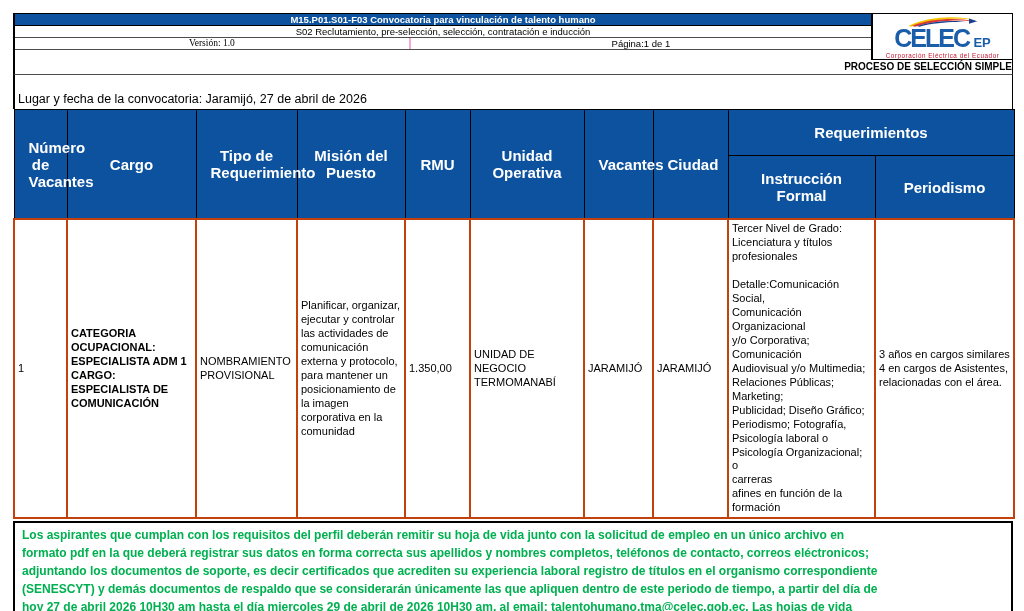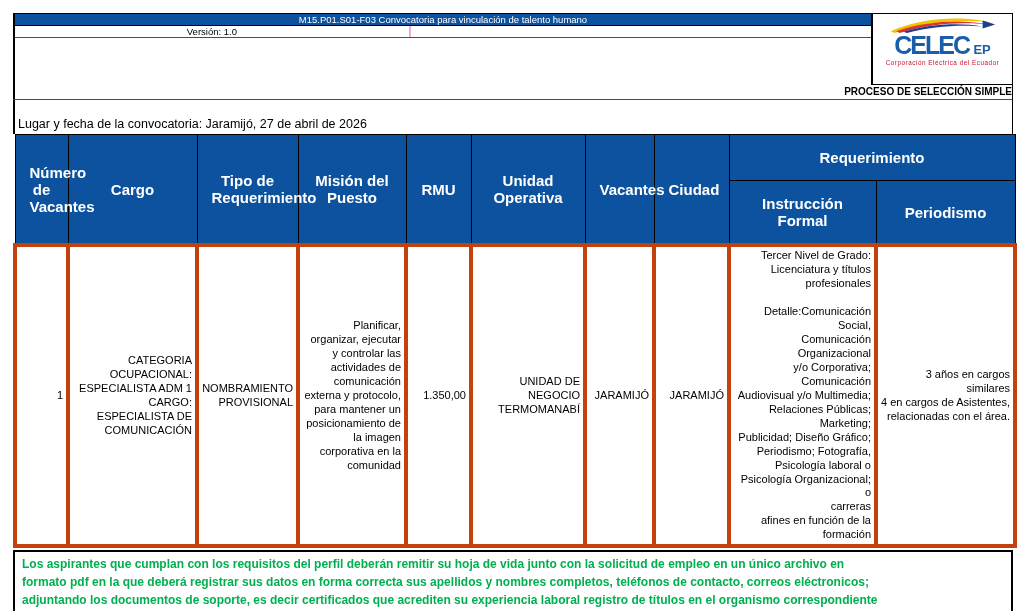--- a/index.html
+++ b/index.html
@@ -4,62 +4,64 @@
 <style>
   html,body{margin:0;padding:0;background:#fff;}
   body{width:1024px;height:611px;font-family:"Liberation Sans",sans-serif;color:#000;overflow:hidden;}
   .page{position:relative;width:1024px;height:611px;background:#ffffff;}
   .content{position:absolute;left:13px;top:13px;width:1000px;}
 
   
   .top-section{display:flex;align-items:stretch;}
   .header-block{flex:1;border-left:2px solid #000;border-top:1px solid #000;border-right:1px solid #000;}
   .hrow{height:11px;line-height:11px;text-align:center;font-size:9.5px;border-bottom:1px solid #4d4d4d;overflow:hidden;white-space:nowrap;}
-  .hrow.title{background:#0d529e;color:#fff;font-weight:normal;border-bottom:1px solid #000;}
+  .hrow.title{background:#0d529e;color:#fff;font-weight:bold;border-bottom:1px solid #000;}
   .hrow.split{display:flex;}
-  .hrow.split .vcell{width:46%;border-right:2px solid #f9a8d4;}
+  .hrow.split .vcell{width:46%;border-right:2px solid #f9a8d4;font-family:Liberation Serif, serif;}
   .hrow.split .pcell{flex:1;}
-  .logo-box{width:141px;border:1px solid #000;height:72px;box-sizing:border-box;padding:1px 3px 0 3px;display:flex;flex-direction:column;align-items:center;justify-content:flex-start;background:#fff;}
+  .logo-box{width:141px;border:1px solid #000;height:47px;box-sizing:border-box;padding:1px 3px 0 3px;display:flex;flex-direction:column;align-items:center;justify-content:flex-start;background:#fff;}
   .logo-swoosh{width:108px;height:20px;display:block;}
   .logo-text{line-height:20px;white-space:nowrap;}
   .logo-brand{font-size:25px;font-weight:bold;color:#1a5da8;letter-spacing:-2px;}
   .logo-suffix{font-size:13px;font-weight:bold;color:#1a5da8;letter-spacing:0;}
   .logo-tagline{font-size:6.3px;color:#c8102e;letter-spacing:0.55px;white-space:nowrap;margin-top:-1px;}
 
   
   .proceso-row{border-left:2px solid #000;border-right:1px solid #000;border-bottom:1px solid #4d4d4d;height:14px;line-height:14px;text-align:right;font-size:10px;font-weight:bold;}
 
   
   .date-region{border-left:2px solid #000;border-right:1px solid #000;height:34px;display:flex;align-items:flex-end;padding:0 0 3px 3px;box-sizing:border-box;font-size:12.5px;}
 
   
   table.vtable{width:1000px;border-collapse:collapse;table-layout:fixed;}
   table.vtable th{background:#0d529e;color:#fff;font-weight:bold;font-size:15px;border:1px solid #000;padding:14px;text-align:center;vertical-align:middle;}
-  table.vtable td{border:4px solid #c2410c;font-size:11px;line-height:1.27;padding:2px 3px;text-align:right;vertical-align:middle;}
+  table.vtable td{border:2px solid #c2410c;font-size:11px;line-height:1.27;padding:2px 3px;text-align:left;vertical-align:middle;}
   tr.head-main{height:42px;}
   tr.head-sub{height:17px;}
   tr.data-row{height:278px;}
   .preline{white-space:pre-line;}
   td.cell-left{text-align:left;padding-left:9px;}
-  td.bold{font-weight:normal;margin-top:40px;}
+  td.bold{font-weight:bold;margin-top:40px;}
 
   
   .notice{border:2px solid #000;margin-top:2px;box-sizing:border-box;width:1000px;min-height:148px;padding:3px 7px 4px 7px;color:#00b050;font-weight:bold;font-size:12px;line-height:18px;}
 </style>
 </head>
 <body>
 
 <div class="page">
   <div class="content">
 
     <div class="top-section">
       <div class="header-block">
         <div class="hrow title">M15.P01.S01-F03 Convocatoria para vinculación de talento humano</div>
+        <div class="hrow">S02 Reclutamiento, pre-selección, selección, contratación e inducción</div>
         <div class="hrow split">
           <div class="vcell">Versión: 1.0</div>
+          <div class="pcell">Página:1 de 1</div>
         </div>
       </div>
       <div class="logo-box">
         <svg class="logo-swoosh" viewBox="0 0 120 22" xmlns="http://www.w3.org/2000/svg">
           <path d="M2 18 C35 2 85 0 117 9 C90 4 40 6 6 20 Z" fill="#f3c300"></path>
           <path d="M8 18 C40 6 85 4 112 11 C88 7 45 9 12 20 Z" fill="#d93830"></path>
           <path d="M16 18.5 C45 10 80 8 104 13 C84 10.5 48 12 20 20 Z" fill="#1b3e8f"></path>
           <path d="M104 6 L118 10.5 L104 15 Z" fill="#1b3e8f"></path>
         </svg>
         <div class="logo-text">
@@ -93,21 +95,21 @@
           <tr class="head-main">
         <th rowspan="2" class="preline">Número de
 Vacantes</th>
         <th rowspan="2">Cargo</th>
         <th rowspan="2">Tipo de Requerimiento</th>
         <th rowspan="2">Misión del Puesto</th>
         <th rowspan="2">RMU</th>
         <th rowspan="2">Unidad Operativa</th>
         <th rowspan="2">Vacantes</th>
         <th rowspan="2">Ciudad</th>
-        <th colspan="2">Requerimiento</th>
+        <th colspan="2">Requerimientos</th>
       </tr>
       <tr class="head-sub">
         <th>Instrucción Formal</th>
         <th>Periodismo</th>
       </tr>
       <tr class="data-row">
         <td>1</td>
         <td class="cell-left bold preline">CATEGORIA
 OCUPACIONAL:
 ESPECIALISTA ADM 1

